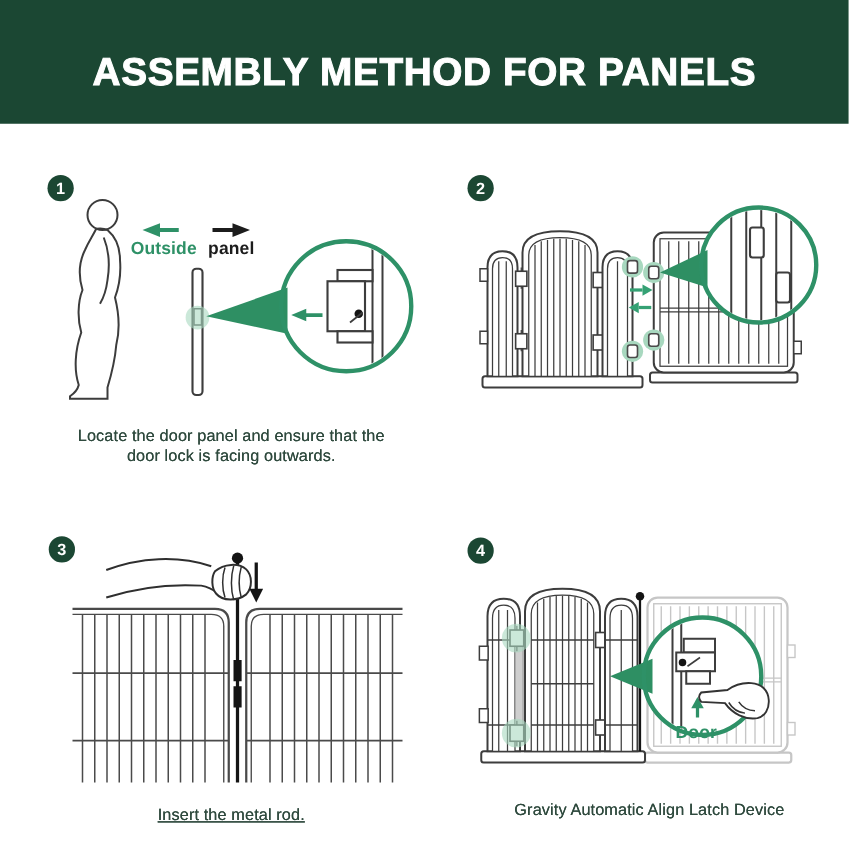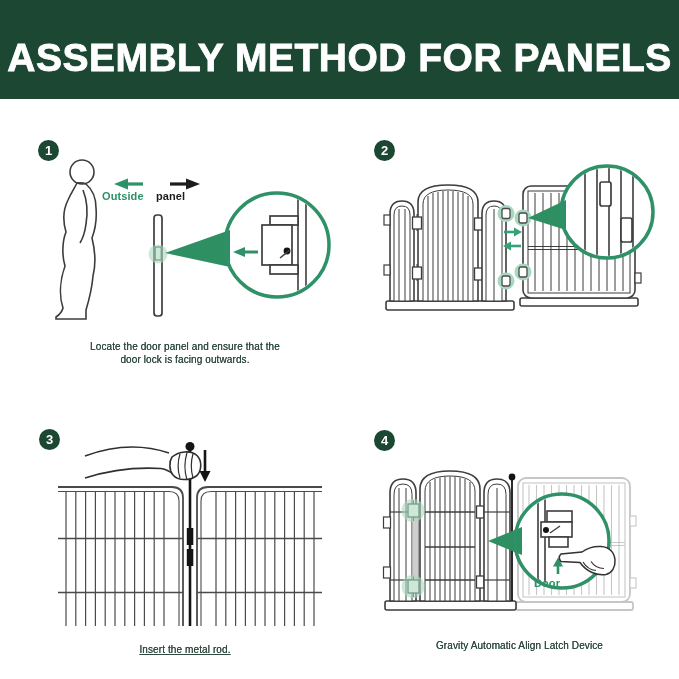--- a/index.html
+++ b/index.html
@@ -1,42 +1,42 @@
 <!DOCTYPE html>
 <html><head>
 <meta charset="utf-8">
 <style>
   html,body{margin:0;padding:0;background:#fff;}
   body{width:679px;height:679px;position:relative;overflow:hidden;
        font-family:"Liberation Sans",sans-serif;}
   .canvas{position:absolute;inset:0;width:679px;height:679px;background:#fff;}
   .banner{position:absolute;left:0;top:0;width:679px;height:99px;background:#1B4733;
           display:flex;align-items:center;justify-content:center;box-sizing:border-box;padding-top:16px;}
-  .banner h1{margin:0;color:#fff;font-size:39px;font-weight:700;letter-spacing:.5px;
+  .banner h1{margin:0;color:#fff;font-size:31px;font-weight:700;letter-spacing:.5px;
              -webkit-text-stroke:.8px #fff;}
   .step{position:absolute;}
   .step1{left:0px;top:130px;width:345px;height:250px;}
   .step2{left:360px;top:130px;width:319px;height:250px;}
   .step3{left:30px;top:420px;width:315px;height:259px;}
   .step4{left:360px;top:420px;width:319px;height:259px;}
   .art{position:absolute;left:0;top:0;}
   .badge{position:absolute;width:21px;height:21px;border-radius:50%;background:#1B4733;color:#fff;
          font-size:13px;font-weight:700;display:flex;align-items:center;justify-content:center;}
   .step1 .badge{left:38px;top:10px;}
   .step2 .badge{left:14px;top:10px;}
   .step3 .badge{left:9px;top:9px;}
   .step4 .badge{left:14px;top:10px;}
   .caption{position:absolute;margin:0;text-align:center;white-space:pre-line;color:#2F4A3E;
-           font-size:10px;line-height:1.25;font-weight:400;letter-spacing:.1px;
+           font-size:13px;line-height:1.25;font-weight:400;letter-spacing:.1px;
            text-shadow:0 0 .5px currentColor;}
   .step1 .caption{left:30px;top:211px;width:310px;}
   .step2 .caption{left:5px;top:205px;width:310px;}
   .step3 .caption{left:0px;top:224px;width:310px;text-decoration:underline;}
   .step4 .caption{left:0px;top:220px;width:319px;}
-  .lbl{position:absolute;font-weight:700;text-align:left;font-size:11px;letter-spacing:.1px;}
+  .lbl{position:absolute;font-weight:700;text-align:center;font-size:14px;letter-spacing:.1px;}
   .lbl-outside{left:102px;top:60px;width:58px;color:#2E9167;}
   .lbl-inside{left:156px;top:60px;width:58px;color:#1c1c1c;}
   .lbl-open{left:174px;top:157px;width:46px;color:#2E9167;}
 </style>
 </head>
 <body>
 
 <div class="canvas">
 
   <header class="banner">

